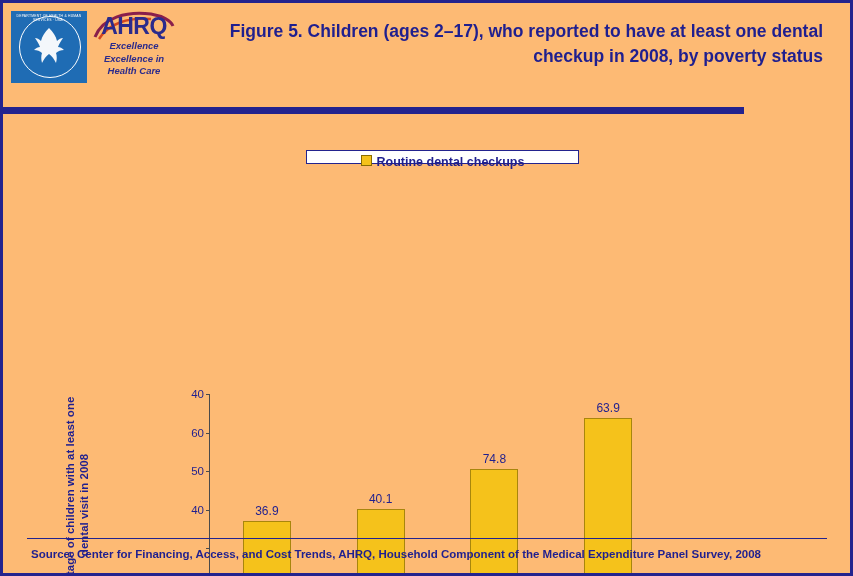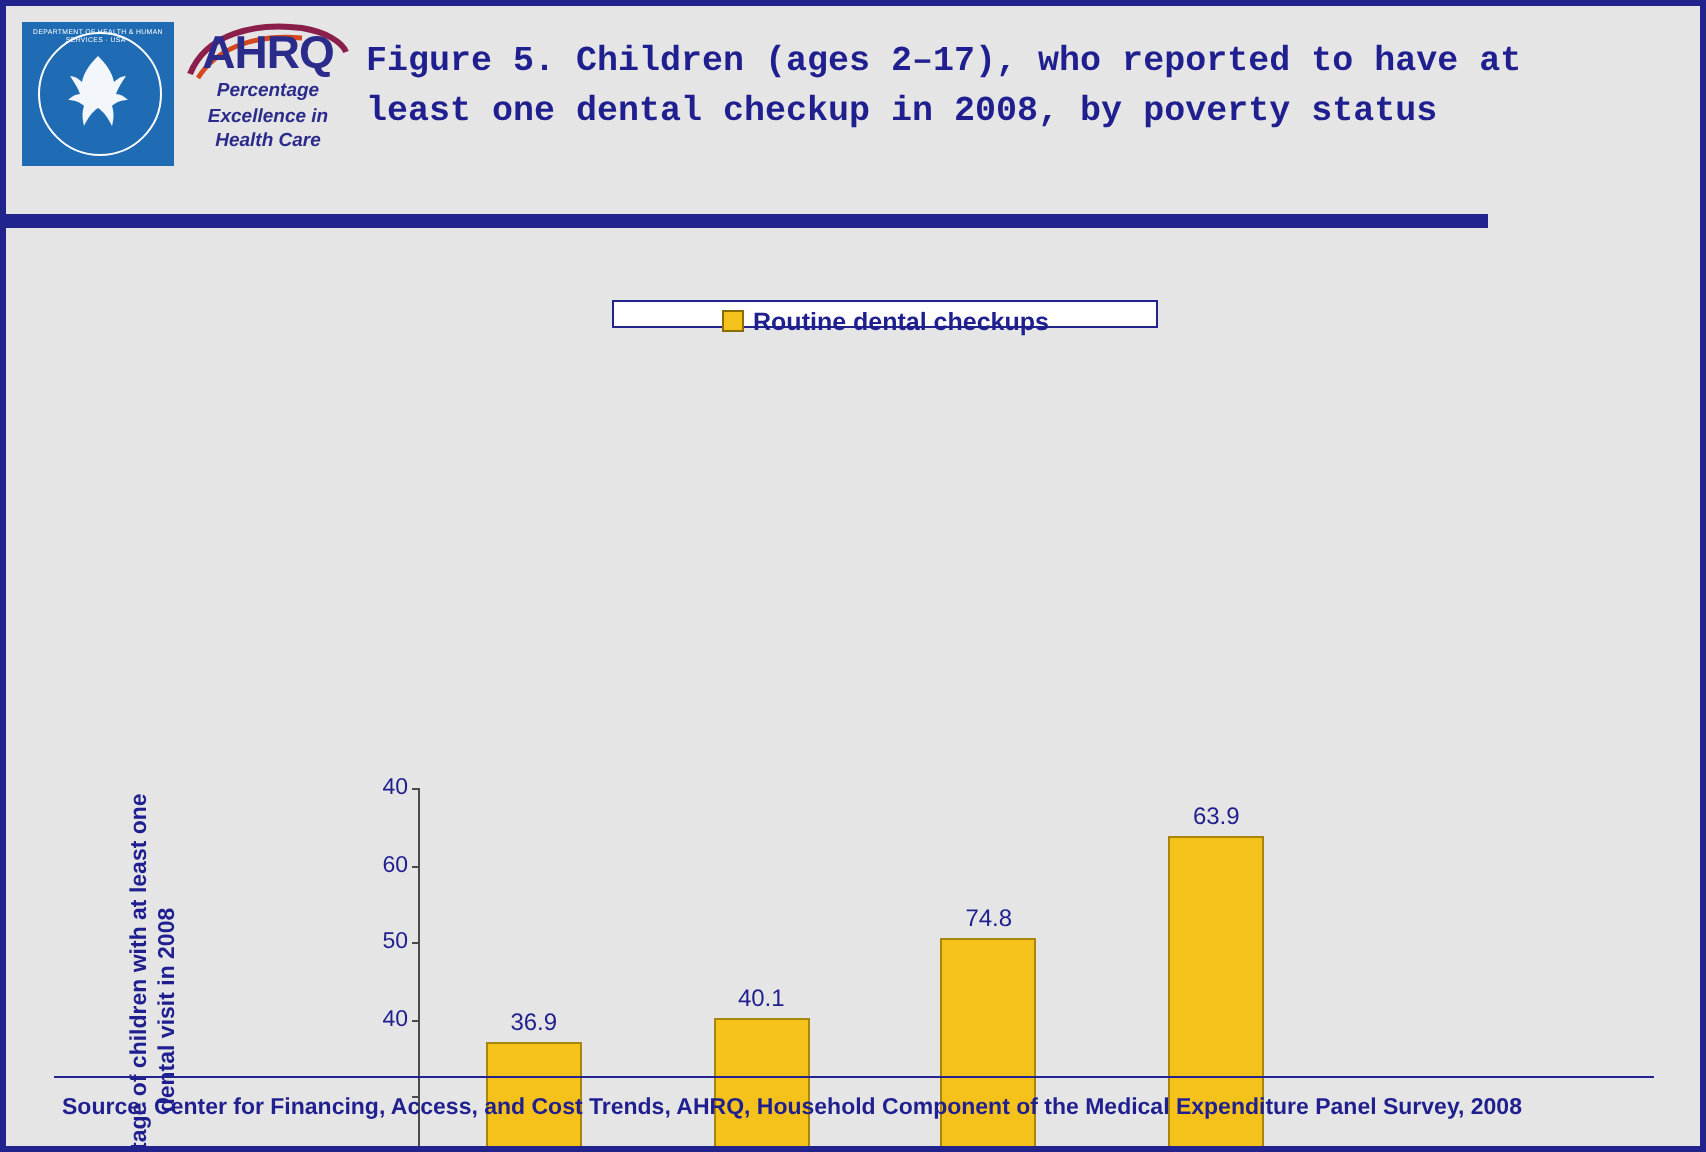--- a/index.html
+++ b/index.html
@@ -9,21 +9,21 @@
   }
   body {
     font-family: "Liberation Sans", sans-serif;
   }
   #slide {
     position: relative;
     width: 853px;
     height: 576px;
     box-sizing: border-box;
     border: 3px solid #23238e;
-    background: #e5e5e5;
+    background: #fdba74;
     overflow: hidden;
   }
 
   
   #header {
     position: absolute;
     left: 0; top: 0;
     width: 847px;
     height: 104px;
   }
@@ -88,26 +88,25 @@
     font-size: 9.5px;
     color: #2b2b8c;
     line-height: 11.5px;
     margin-top: 1px;
   }
 
   #figure-title {
     position: absolute;
     left: 180px; top: 16px;
     width: 640px;
-    text-align: left;
+    text-align: right;
     color: #1f1f8f;
     font-size: 17.5px;
     font-weight: bold;
     line-height: 25px;
-    font-family: Liberation Mono, monospace;
   }
   #header-rule {
     position: absolute;
     left: 0; top: 104px;
     width: 741px;
     height: 7px;
     background: #23238e;
   }
 
   
@@ -247,21 +246,21 @@
         </svg>
         <div class="seal-text">DEPARTMENT OF HEALTH &amp; HUMAN SERVICES · USA ·</div>
       </div>
 
       <div id="ahrq-logo">
         <svg class="swoosh" viewBox="0 0 82 30">
           <path d="M2 26 C10 6 34 0 58 3 C70 5 78 10 80 15" stroke="#8a1f4b" stroke-width="3" fill="none"></path>
           <path d="M6 28 C16 12 36 6 58 8" stroke="#d4471f" stroke-width="2.4" fill="none"></path>
         </svg>
         <div class="ahrq-word">AHRQ</div>
-        <div class="tagline">Percentage</div>
+        <div class="tagline">Excellence</div>
         <div class="tagline">Excellence in</div>
         <div class="tagline">Health Care</div>
       </div>
     </div>
 
     <div id="figure-title">Figure 5. Children (ages 2–17), who reported to have at least one dental checkup in 2008, by poverty status</div>
     <div id="header-rule"></div>
   </div>
 
   <div id="legend">

